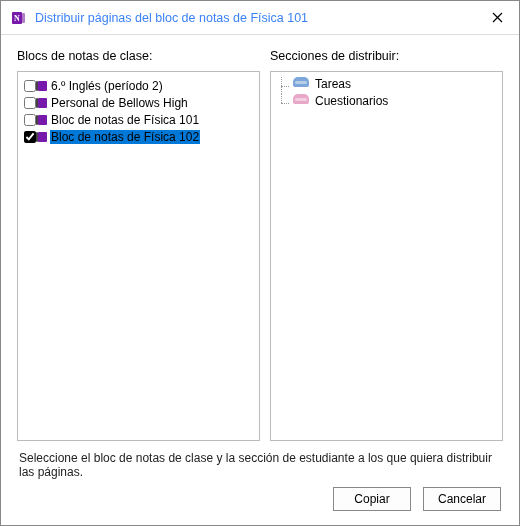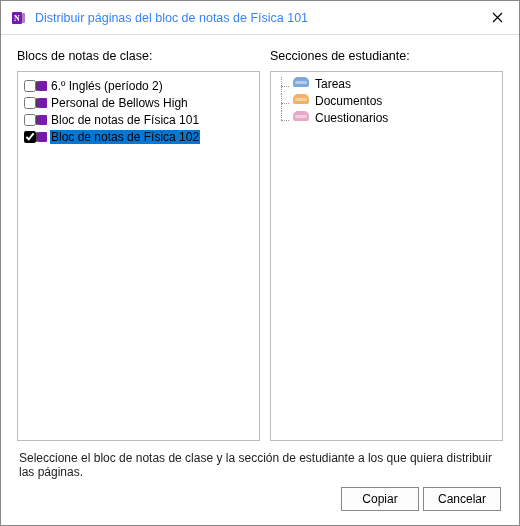--- a/index.html
+++ b/index.html
@@ -150,21 +150,21 @@
   }
   .sec-label { font-size: 12px; }
   .instruction {
     font-size: 12px;
     color: #222;
     padding: 10px 2px 4px 2px;
   }
   .button-row {
     display: flex;
     justify-content: flex-end;
-    gap: 4px;
+    gap: 12px;
     padding: 4px 2px 4px 2px;
   }
   .btn {
     min-width: 78px;
     height: 24px;
     border: 1px solid #888;
     background: #fdfdfd;
     font-size: 12px;
     font-family: inherit;
     padding: 0 12px;
@@ -215,32 +215,28 @@
             </div>
             <div class="nb-item selected">
               <input type="checkbox" checked="" style="">
               <span class="nb-icon" style="--nb-color: #7719aa;"></span>
               <span class="nb-label">Bloc de notas de Física 102</span>
             </div>
           </div>
       </div>
 
       <div class="col col-right">
-        <div class="col-heading">Secciones de estudiante:</div>
+        <div class="col-heading">Secciones de distribuir:</div>
         <div class="listbox">
           <div class="sec-tree" id="sections-list">
               <div class="sec-item">
                 <span class="tab-icon" style="--tab-color: #7ca7d8;"></span>
                 <span class="sec-label">Tareas</span>
               </div>
               <div class="sec-item">
-                <span class="tab-icon" style="--tab-color: #f2b263;"></span>
-                <span class="sec-label">Documentos</span>
-              </div>
-              <div class="sec-item">
                 <span class="tab-icon" style="--tab-color: #e8a8c8;"></span>
                 <span class="sec-label">Cuestionarios</span>
               </div>
             </div>
         </div>
       </div>
 
     </div>
 
     <div class="instruction">Seleccione el bloc de notas de clase y la sección de estudiante a los que quiera distribuir las páginas.</div>

